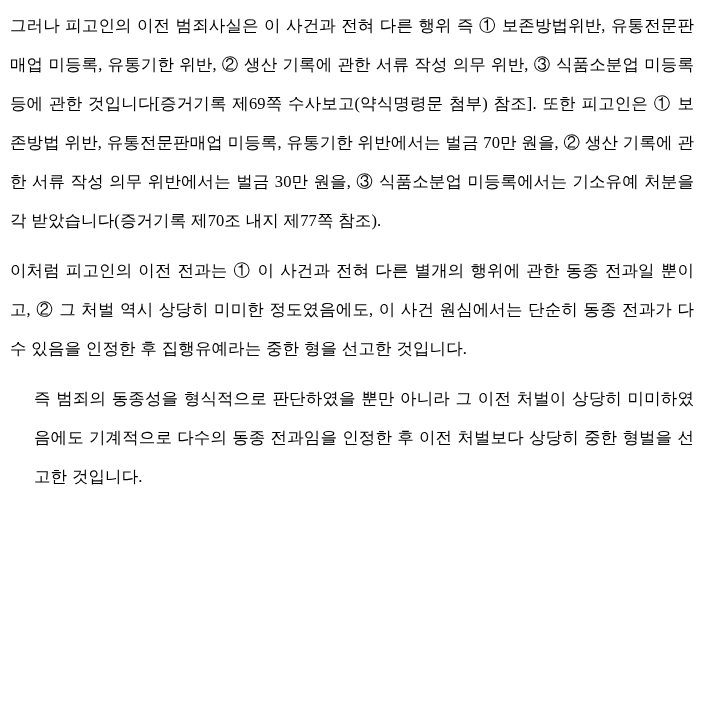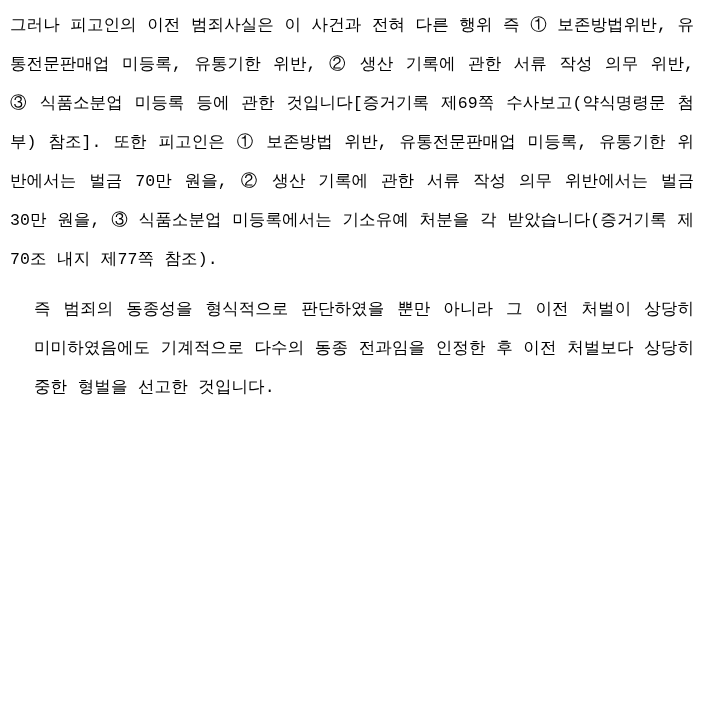--- a/index.html
+++ b/index.html
@@ -12,35 +12,35 @@
     height: 708px;
     font-family: "Liberation Serif", "DejaVu Serif", serif;
     color: #000000;
     overflow: hidden;
   }
   .page {
     box-sizing: border-box;
     width: 708px;
     height: 536px;
     padding: 6px 14px 0 10px;
-    font-family: Liberation Mono, monospace;
   }
   .para {
     margin: 0 0 11px 0;
     font-size: 16.5px;
     line-height: 39px;
     text-align: justify;
     text-justify: inter-word;
     word-spacing: 0.5px;
     letter-spacing: 0.1px;
   }
   .para:last-child {
     margin-bottom: 0;
     margin-left: 24px;
   }
 </style>
 </head>
 <body>
 
 <div class="page">
   <p class="para">그러나 피고인의 이전 범죄사실은 이 사건과 전혀 다른 행위 즉 ① 보존방법위반, 유통전문판매업 미등록, 유통기한 위반, ② 생산 기록에 관한 서류 작성 의무 위반, ③ 식품소분업 미등록 등에 관한 것입니다[증거기록 제69쪽 수사보고(약식명령문 첨부) 참조]. 또한 피고인은 ① 보존방법 위반, 유통전문판매업 미등록, 유통기한 위반에서는 벌금 70만 원을, ② 생산 기록에 관한 서류 작성 의무 위반에서는 벌금 30만 원을, ③ 식품소분업 미등록에서는 기소유예 처분을 각 받았습니다(증거기록 제70조 내지 제77쪽 참조).</p>
+  <p class="para">이처럼 피고인의 이전 전과는 ① 이 사건과 전혀 다른 별개의 행위에 관한 동종 전과일 뿐이고, ② 그 처벌 역시 상당히 미미한 정도였음에도, 이 사건 원심에서는 단순히 동종 전과가 다수 있음을 인정한 후 집행유예라는 중한 형을 선고한 것입니다.</p>
   <p class="para">즉 범죄의 동종성을 형식적으로 판단하였을 뿐만 아니라 그 이전 처벌이 상당히 미미하였음에도 기계적으로 다수의 동종 전과임을 인정한 후 이전 처벌보다 상당히 중한 형벌을 선고한 것입니다.</p>
 </div>
 
 </body></html>

